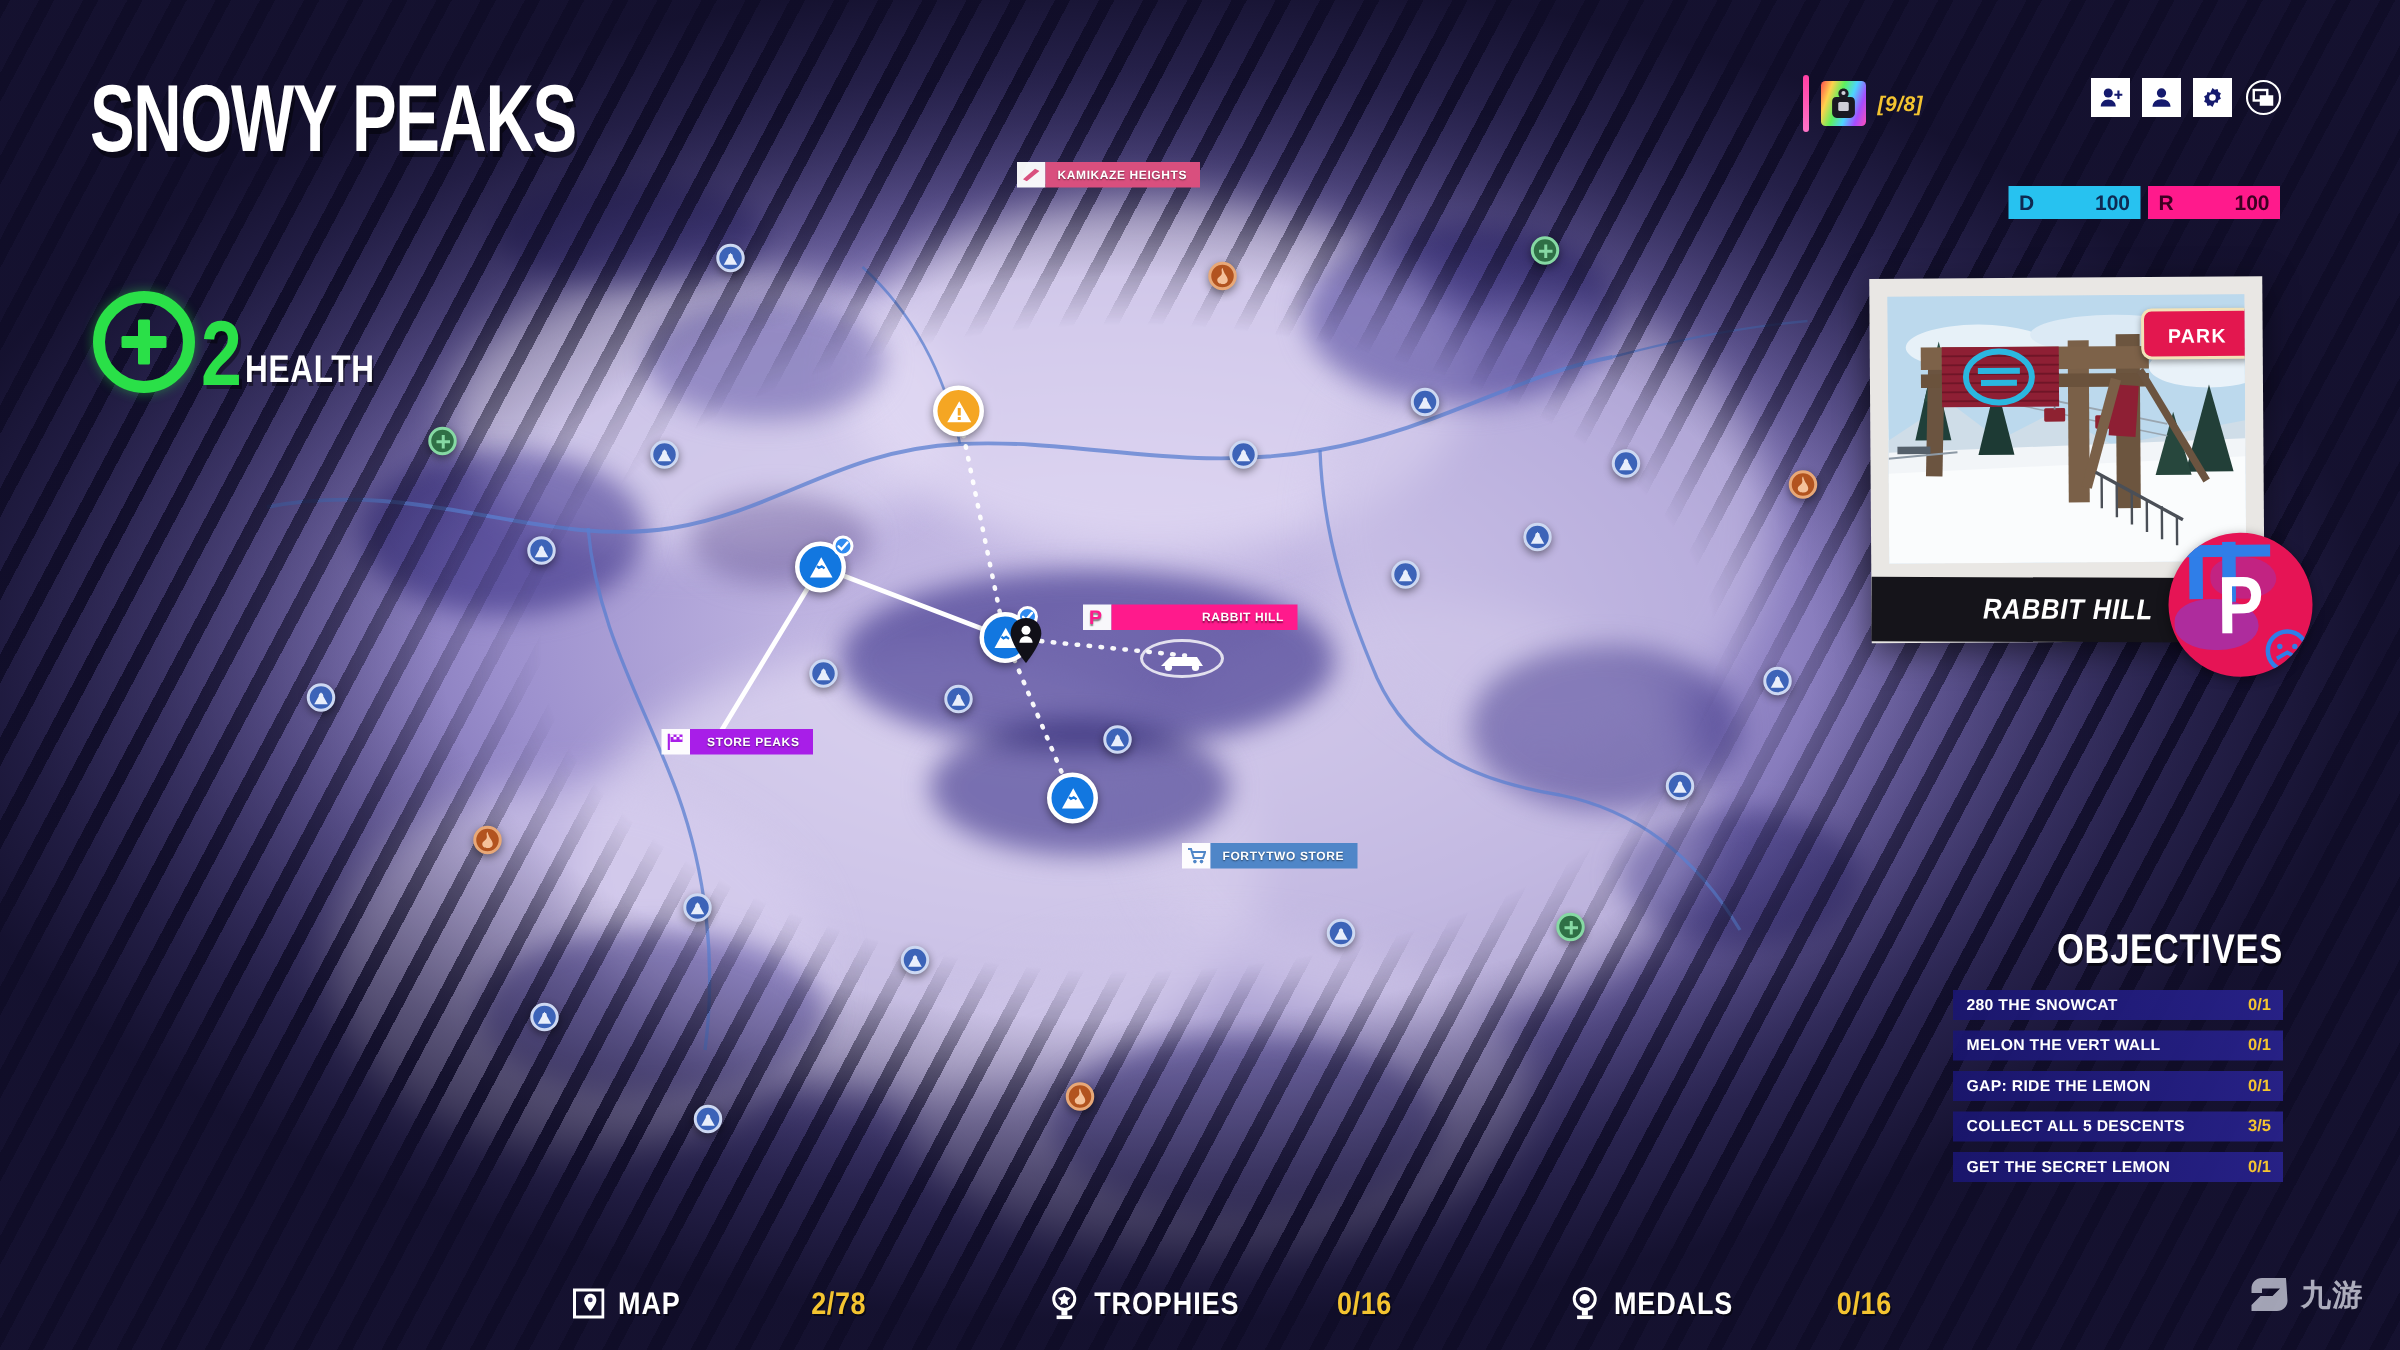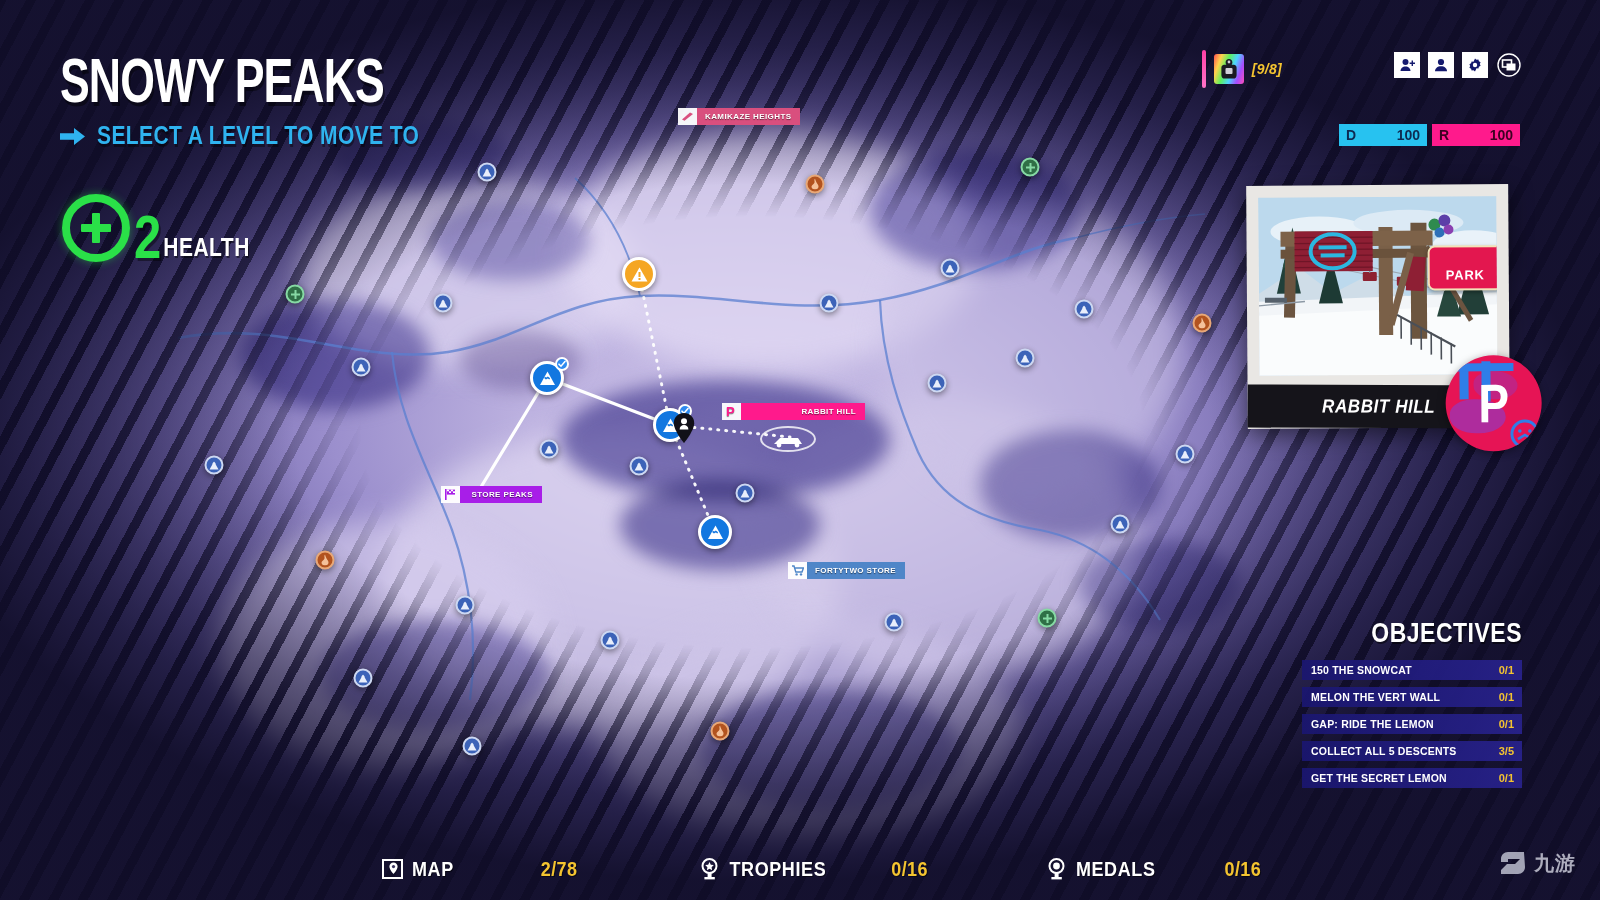--- a/index.html
+++ b/index.html
@@ -134,22 +134,22 @@
   
   #polaroid {
     position:absolute; left:1247px; top:185px; width:262px; z-index:35;
     background:#e9e7e4; padding:12px 12px 0 12px; box-shadow:0 6px 22px rgba(0,0,0,.5);
     transform:rotate(-0.4deg); cursor:pointer;
   }
   #polaroid-photo { position:relative; width:238px; height:178px; overflow:hidden;
     background:linear-gradient(#bcd8ec 0%, #cfe4f2 38%, #eef4f8 55%, #f4f6f8 100%); }
   #park-badge {
     position:absolute; right:-6px; top:9px; background:#e3174f; color:#fff;
-    font-size:13px; font-weight:bold; letter-spacing:.8px; padding:20px 16px 6px;
-    border-radius:7px; border:2px solid #f2e2b8; box-shadow:0 2px 4px rgba(0,0,0,.35); z-index:4;margin-top:40px;
+    font-size:13px; font-weight:bold; letter-spacing:.8px; padding:9px 16px 6px;
+    border-radius:7px; border:2px solid #f2e2b8; box-shadow:0 2px 4px rgba(0,0,0,.35); z-index:4;
   }
   #polaroid-caption {
     margin:10px -12px 0; background:#15141a; height:43px;
     display:flex; align-items:center; justify-content:center;
     transform:rotate(.6deg);
   }
   #polaroid-caption span {
     color:#fff; font-size:17px; font-weight:bold; letter-spacing:.6px; font-style:italic;
     transform:scaleY(1.12);
   }
@@ -563,26 +563,20 @@
 
   <div style="position:absolute;left:760px;top:426px;width:56px;height:26px;border:2px solid rgba(255,255,255,.8);border-radius:50%;z-index:12"></div>
   <svg style="position:absolute;left:770px;top:432px;z-index:13" width="36" height="16" viewBox="0 0 36 16">
     <path d="M4 12h28l-4-6H10z" fill="#fff"></path>
       <circle cx="9" cy="13" r="2.4" fill="#fff"></circle>
       <circle cx="27" cy="13" r="2.4" fill="#fff"></circle>
   </svg>
 
   <div id="title-block">
     <h1>SNOWY PEAKS</h1>
-    <div id="subtitle-row">
-      <svg width="26" height="19" viewBox="0 0 26 19">
-        <path d="M0 6.2h14V1l11 8.4L14 18v-5.2H0z" fill="#2fb3ef"></path>
-      </svg>
-      <div class="sub">SELECT A LEVEL TO MOVE TO</div>
-    </div>
   </div>
 
   <div id="health-block">
     <div id="health-ring">
         <div class="plus"></div>
       </div>
     <div id="health-num">2</div>
     <div id="health-word">HEALTH</div>
   </div>
 
@@ -719,21 +713,21 @@
           <circle cx="20" cy="12" r="1.8" fill="#2f7ee8"></circle>
         <path d="M8 20 L15 16 L22 20" stroke="#2f7ee8" stroke-width="2.6" fill="none"></path>
       </svg>
     </div>
   </div>
 
   <div id="objectives">
     <h2>OBJECTIVES</h2>
     <div id="objectives-list">
         <div class="obj-row">
-          <span class="name">150 THE SNOWCAT</span>
+          <span class="name">280 THE SNOWCAT</span>
           <span class="cnt">0/1</span>
         </div>
         <div class="obj-row">
           <span class="name">MELON THE VERT WALL</span>
           <span class="cnt">0/1</span>
         </div>
         <div class="obj-row">
           <span class="name">GAP: RIDE THE LEMON</span>
           <span class="cnt">0/1</span>
         </div>

